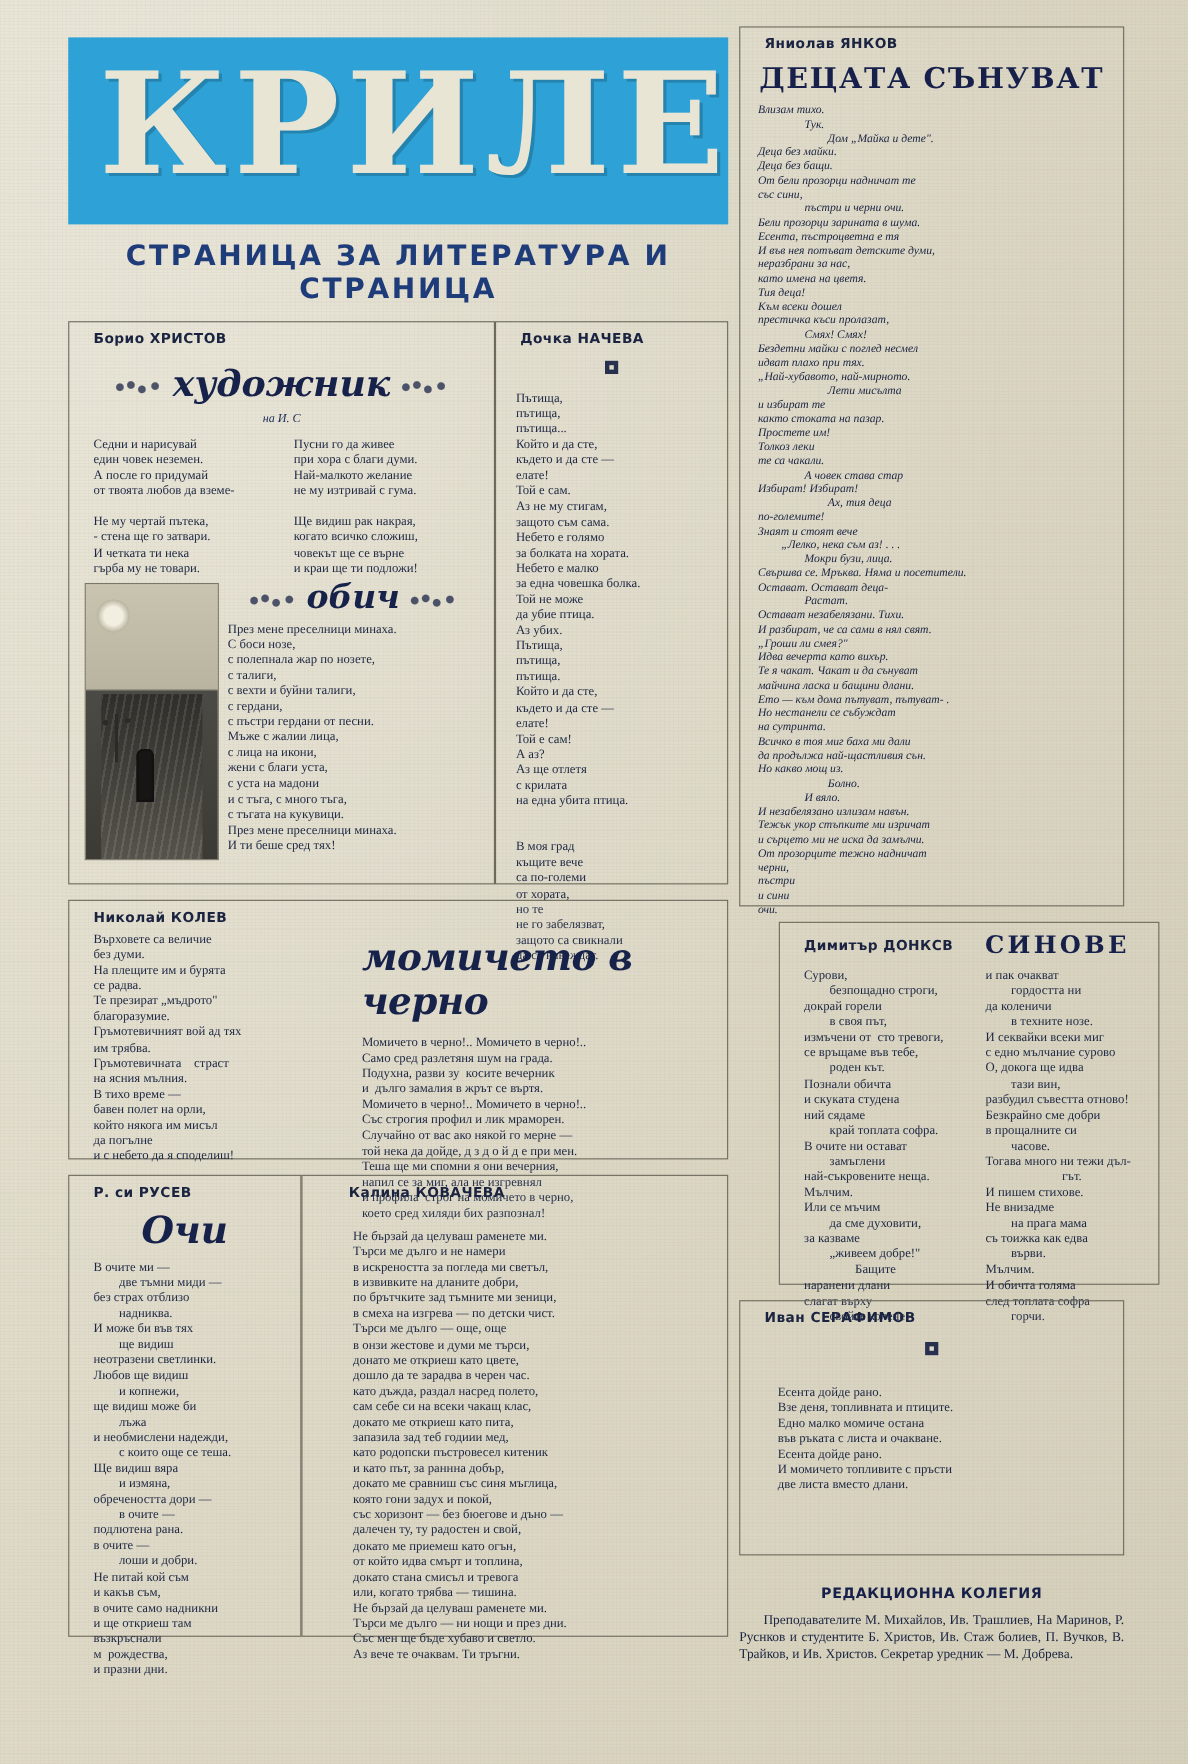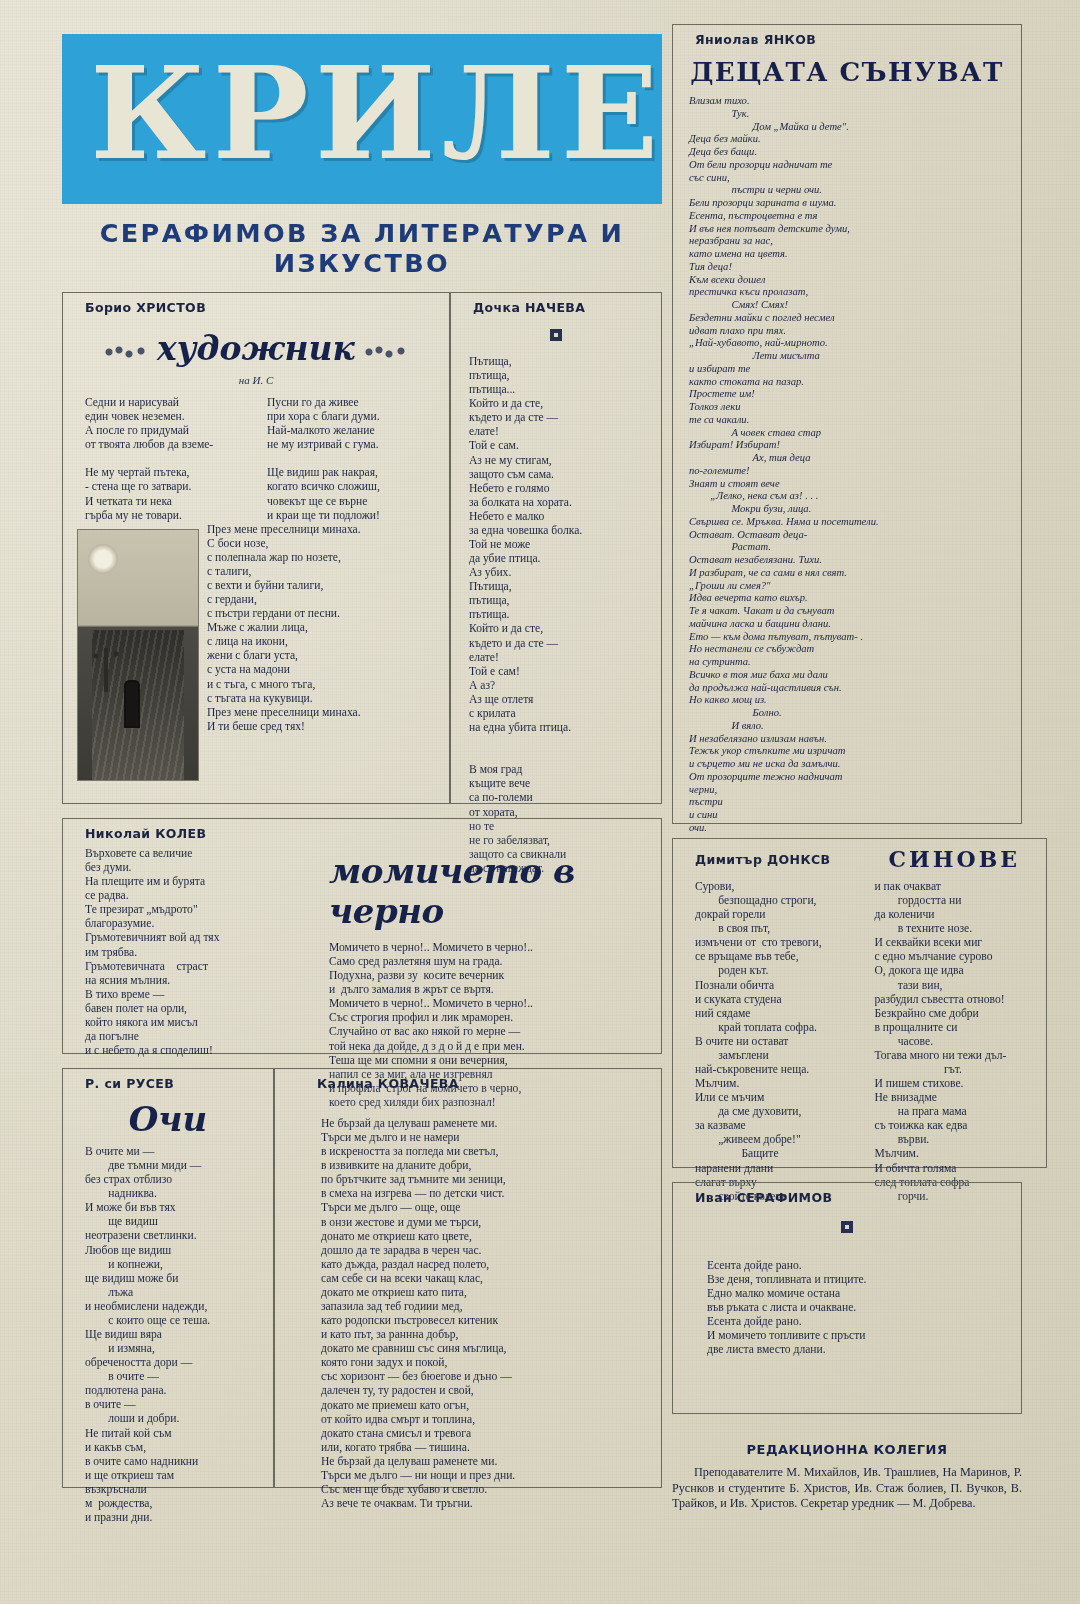--- a/index.html
+++ b/index.html
@@ -194,21 +194,21 @@
     letter-spacing:1.5px;
     margin:10px 0 8px 0;
     color:#16204a;
   }
   .yankov-poem{
     font-size:10.6px;line-height:1.205;
     padding:0 14px 0 16px;
     font-style:italic;
     white-space:pre-wrap;
   }
-  .b-donkov{width:375px;height:330px;margin-top:14px;}
+  .b-donkov{width:346px;height:330px;margin-top:14px;margin-left:36px;}
   .sinove-title{
     font-family:"DejaVu Serif", serif;
     font-weight:bold;font-size:22px;letter-spacing:3px;color:#16204a;
   }
   .donkov-head{display:flex;align-items:center;justify-content:space-between;padding:7px 26px 0 22px;}
   .donkov-cols{display:flex;padding:8px 14px 0 22px;gap:22px;}
   .donkov-cols .c{flex:1;}
   .b-serafimov{width:350px;height:232px;margin-top:14px;}
   .seraf-body{padding:22px 14px 0 34px;}
   .colofon{
@@ -230,21 +230,21 @@
 <body>
 
 <div class="page">
   <div class="grain"></div>
 
   <div class="col-left">
 
     <div class="masthead">
       <div class="krile">КРИЛЕ</div>
     </div>
-    <div class="subtitle">СЕРАФИМОВ ЗА ЛИТЕРАТУРА И ИЗКУСТВО</div>
+    <div class="subtitle">СТРАНИЦА ЗА ЛИТЕРАТУРА И СТРАНИЦА</div>
 
     <div class="row1">
 
       <div class="box b-hristov">
         <div class="author">Борио ХРИСТОВ</div>
 
         <div class="hr-title">
           <span class="orn"></span>
           <span class="title-script">художник</span>
           <span class="orn"></span>
@@ -271,20 +271,25 @@
 човекът ще се върне
 и краи ще ти подложи!</div>
         </div>
 
         <div style="display:flex;">
           <div class="woodcut">
             <div class="wc-sun"></div>
             <div class="wc-plant"></div>
           </div>
           <div style="flex:1;padding:0 14px 0 8px;">
+            <div class="obich-title">
+              <span class="orn"></span>
+              <span class="title-script">обич</span>
+              <span class="orn"></span>
+            </div>
             <div class="poem">През мене преселници минаха.
 С боси нозе,
 с полепнала жар по нозете,
 с талиги,
 с вехти и буйни талиги,
 с гердани,
 с пъстри гердани от песни.
 Мъже с жалии лица,
 с лица на икони,
 жени с благи уста,

